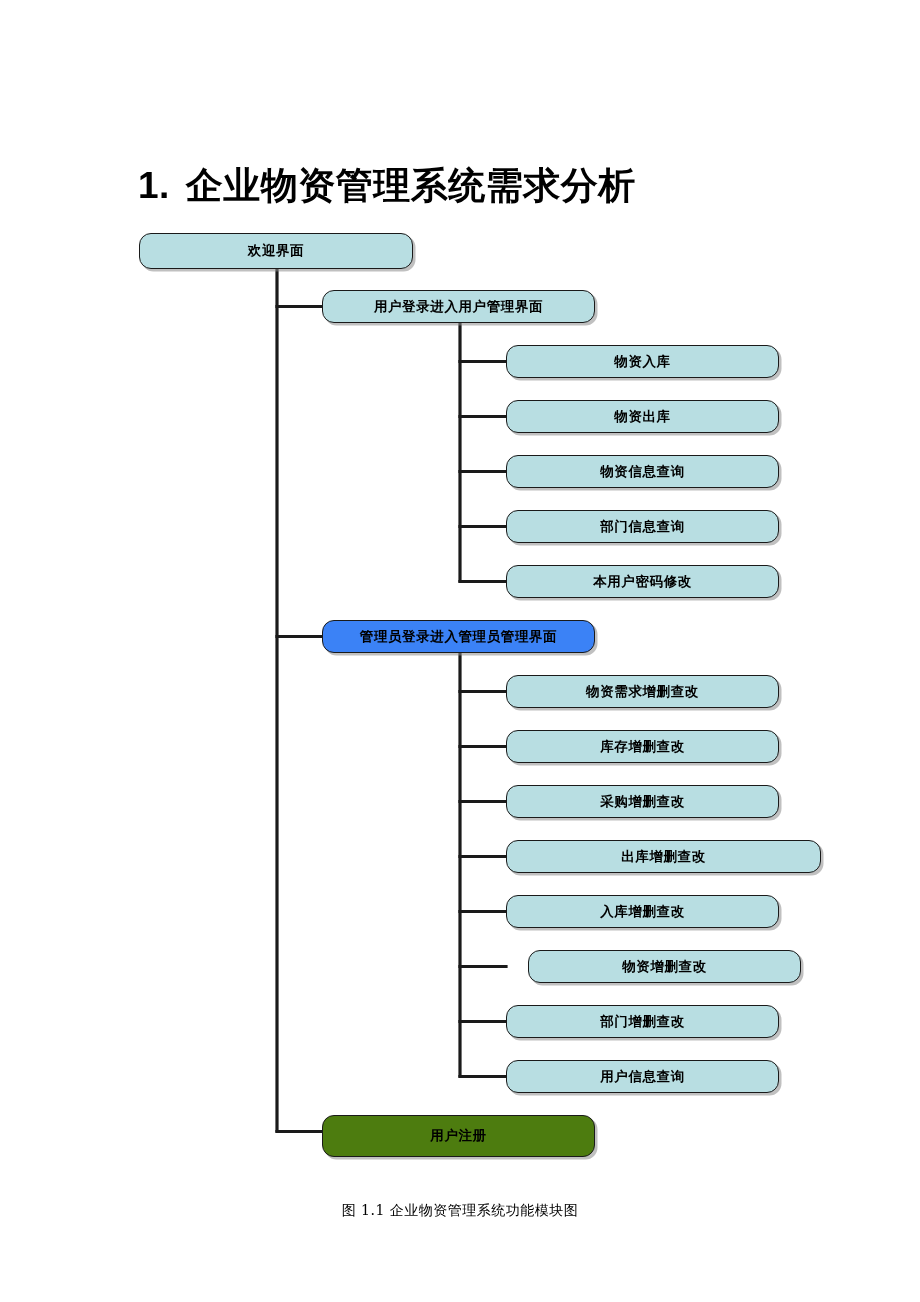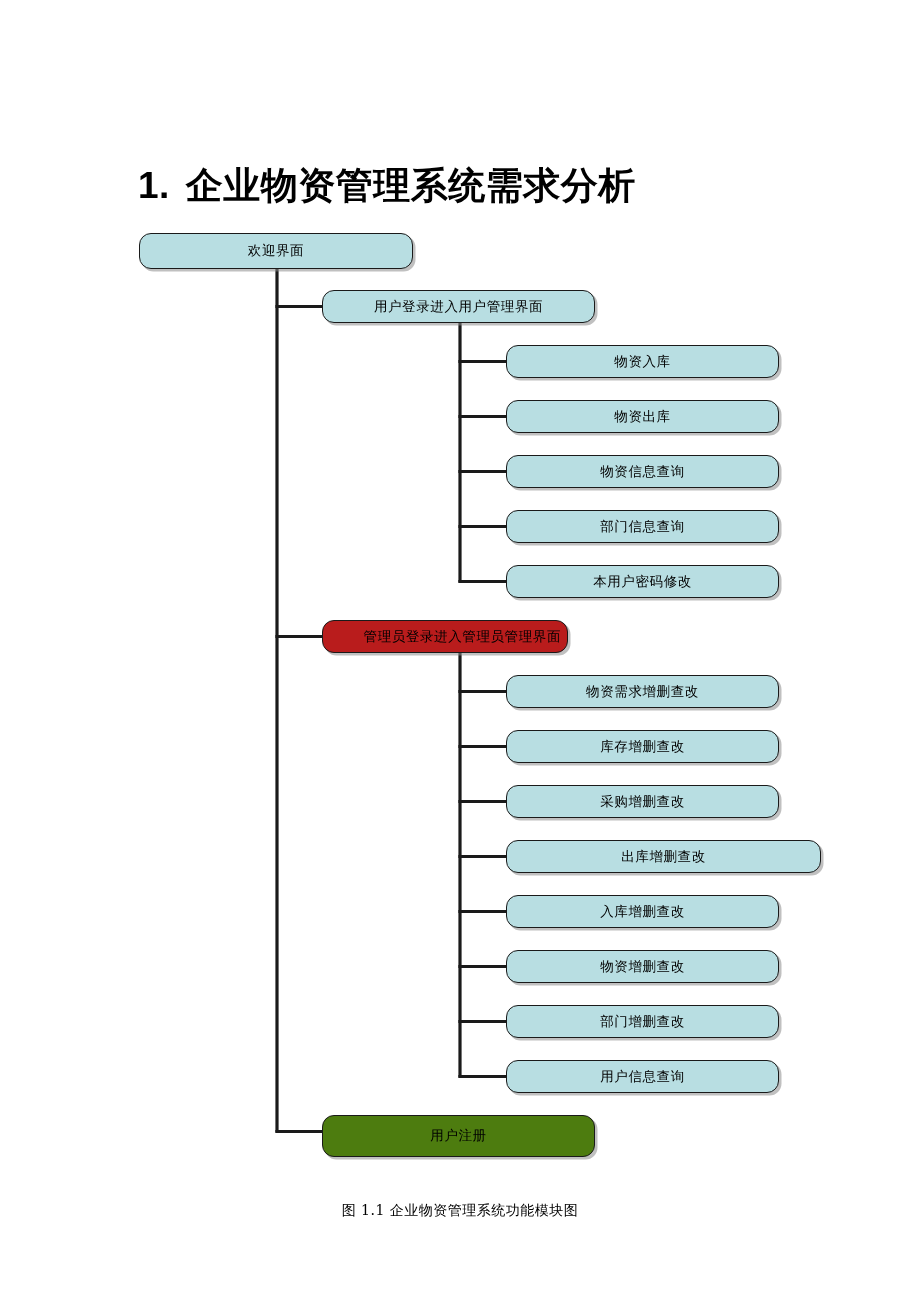--- a/index.html
+++ b/index.html
@@ -73,20 +73,21 @@
     font-size: 13.5px;
     line-height: 1;
     letter-spacing: 0.6px;
     white-space: nowrap;
     user-select: none;
   }
   .node .node-label {
     display: block;
     padding: 0 6px;
     text-align: center;
+    font-weight: bold;
   }
 
   
   #fig-caption {
     position: absolute;
     left: 0;
     top: 1202px;
     width: 920px;
     text-align: center;
     font-family: "DejaVu Serif", "Liberation Serif", serif;
@@ -126,21 +127,21 @@
         <line x1="460" y1="1021.5" x2="506" y2="1021.5" stroke="#1a1a1a" stroke-width="3.2" stroke-linecap="square"></line>
         <line x1="460" y1="1076.5" x2="506" y2="1076.5" stroke="#1a1a1a" stroke-width="3.2" stroke-linecap="square"></line>
       </svg>
     <div id="nodes">
         <div class="node" style="left: 139px; top: 233px; width: 274px; height: 36px; background: rgb(184, 222, 226); border-color: rgb(26, 26, 26);">
           <span class="node-label">欢迎界面</span>
         </div>
         <div class="node" style="left: 322px; top: 290px; width: 273px; height: 33px; background: rgb(184, 222, 226); border-color: rgb(26, 26, 26);">
           <span class="node-label">用户登录进入用户管理界面</span>
         </div>
-        <div class="node" style="left: 322px; top: 620px; width: 246px; height: 33px; background: #b91c1c; border-color: rgb(26, 26, 26); justify-content: flex-end;">
+        <div class="node" style="left: 322px; top: 620px; width: 273px; height: 33px; background: #3b82f6; border-color: rgb(26, 26, 26);">
           <span class="node-label">管理员登录进入管理员管理界面</span>
         </div>
         <div class="node" style="left: 322px; top: 1115px; width: 273px; height: 42px; background: #4d7c0f; border-color: rgb(26, 26, 26);">
           <span class="node-label">用户注册</span>
         </div>
         <div class="node" style="left: 506px; top: 345px; width: 273px; height: 33px; background: rgb(184, 222, 226); border-color: rgb(26, 26, 26);">
           <span class="node-label">物资入库</span>
         </div>
         <div class="node" style="left: 506px; top: 400px; width: 273px; height: 33px; background: rgb(184, 222, 226); border-color: rgb(26, 26, 26);">
           <span class="node-label">物资出库</span>
@@ -162,21 +163,21 @@
         </div>
         <div class="node" style="left: 506px; top: 785px; width: 273px; height: 33px; background: rgb(184, 222, 226); border-color: rgb(26, 26, 26);">
           <span class="node-label">采购增删查改</span>
         </div>
         <div class="node" style="left: 506px; top: 840px; width: 315px; height: 33px; background: rgb(184, 222, 226); border-color: rgb(26, 26, 26);">
           <span class="node-label">出库增删查改</span>
         </div>
         <div class="node" style="left: 506px; top: 895px; width: 273px; height: 33px; background: rgb(184, 222, 226); border-color: rgb(26, 26, 26); align-items: center;">
           <span class="node-label">入库增删查改</span>
         </div>
-        <div class="node" style="left: 506px; top: 950px; width: 273px; height: 33px; background: rgb(184, 222, 226); border-color: rgb(26, 26, 26);">
+        <div class="node" style="left: 528px; top: 950px; width: 273px; height: 33px; background: rgb(184, 222, 226); border-color: rgb(26, 26, 26);">
           <span class="node-label">物资增删查改</span>
         </div>
         <div class="node" style="left: 506px; top: 1005px; width: 273px; height: 33px; background: rgb(184, 222, 226); border-color: rgb(26, 26, 26);">
           <span class="node-label">部门增删查改</span>
         </div>
         <div class="node" style="left: 506px; top: 1060px; width: 273px; height: 33px; background: rgb(184, 222, 226); border-color: rgb(26, 26, 26);">
           <span class="node-label">用户信息查询</span>
         </div>
       </div>
   </div>

